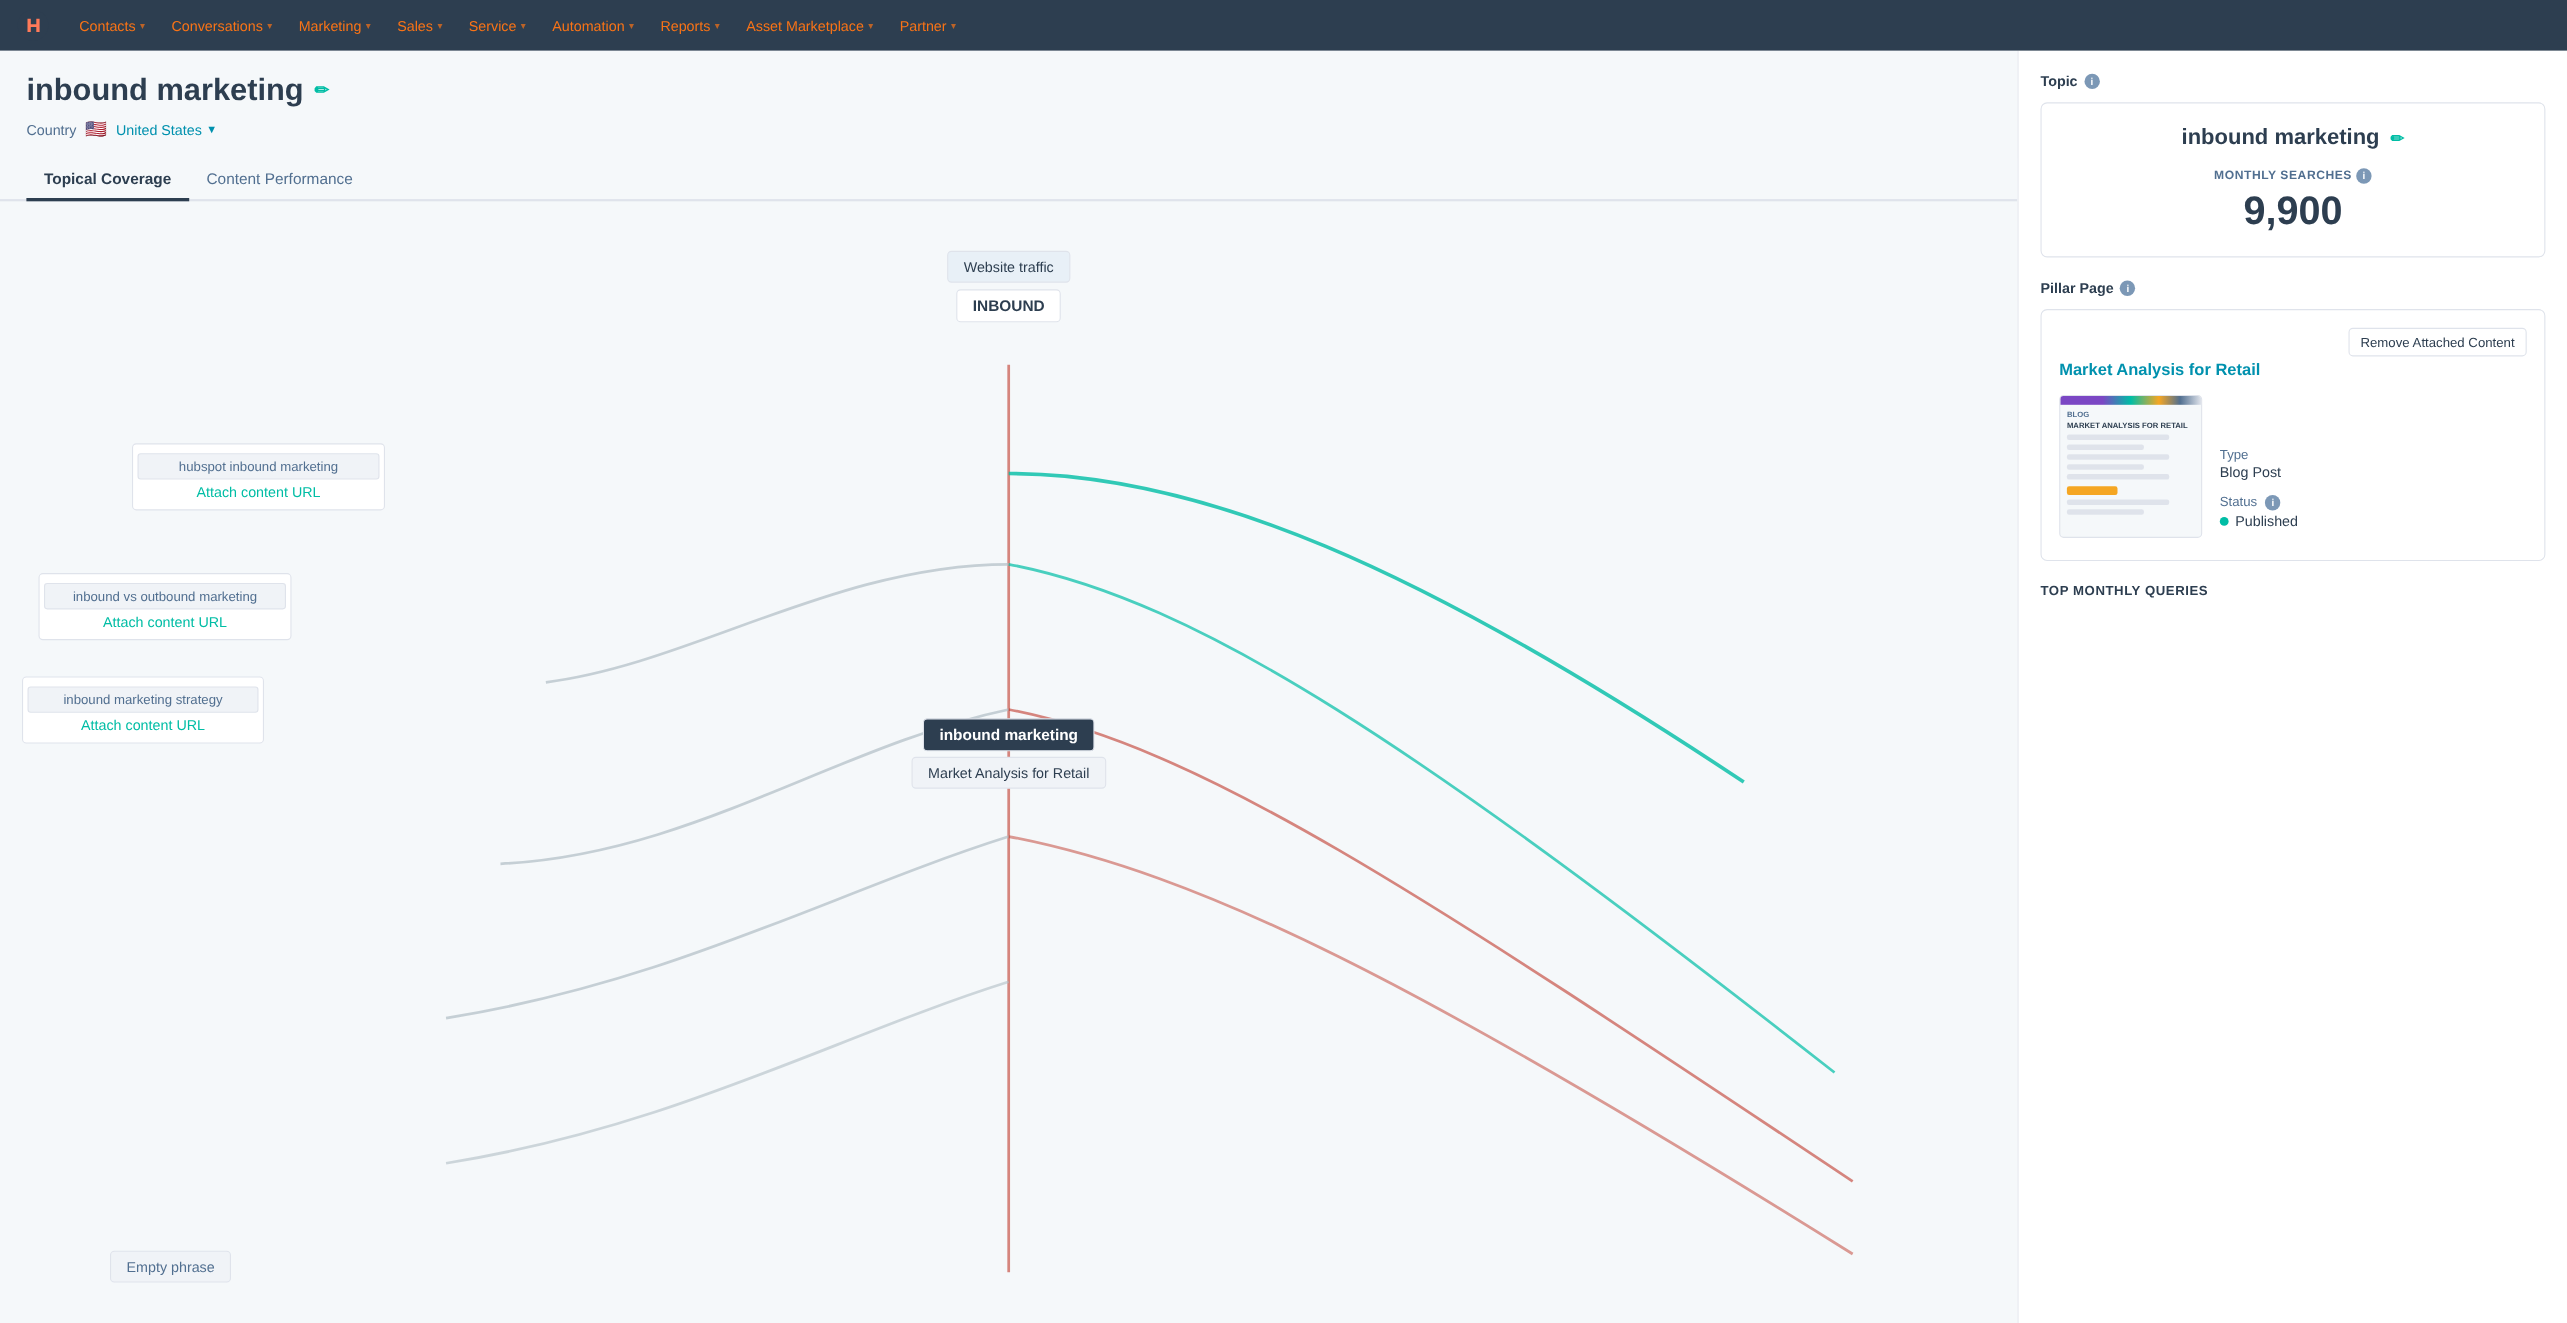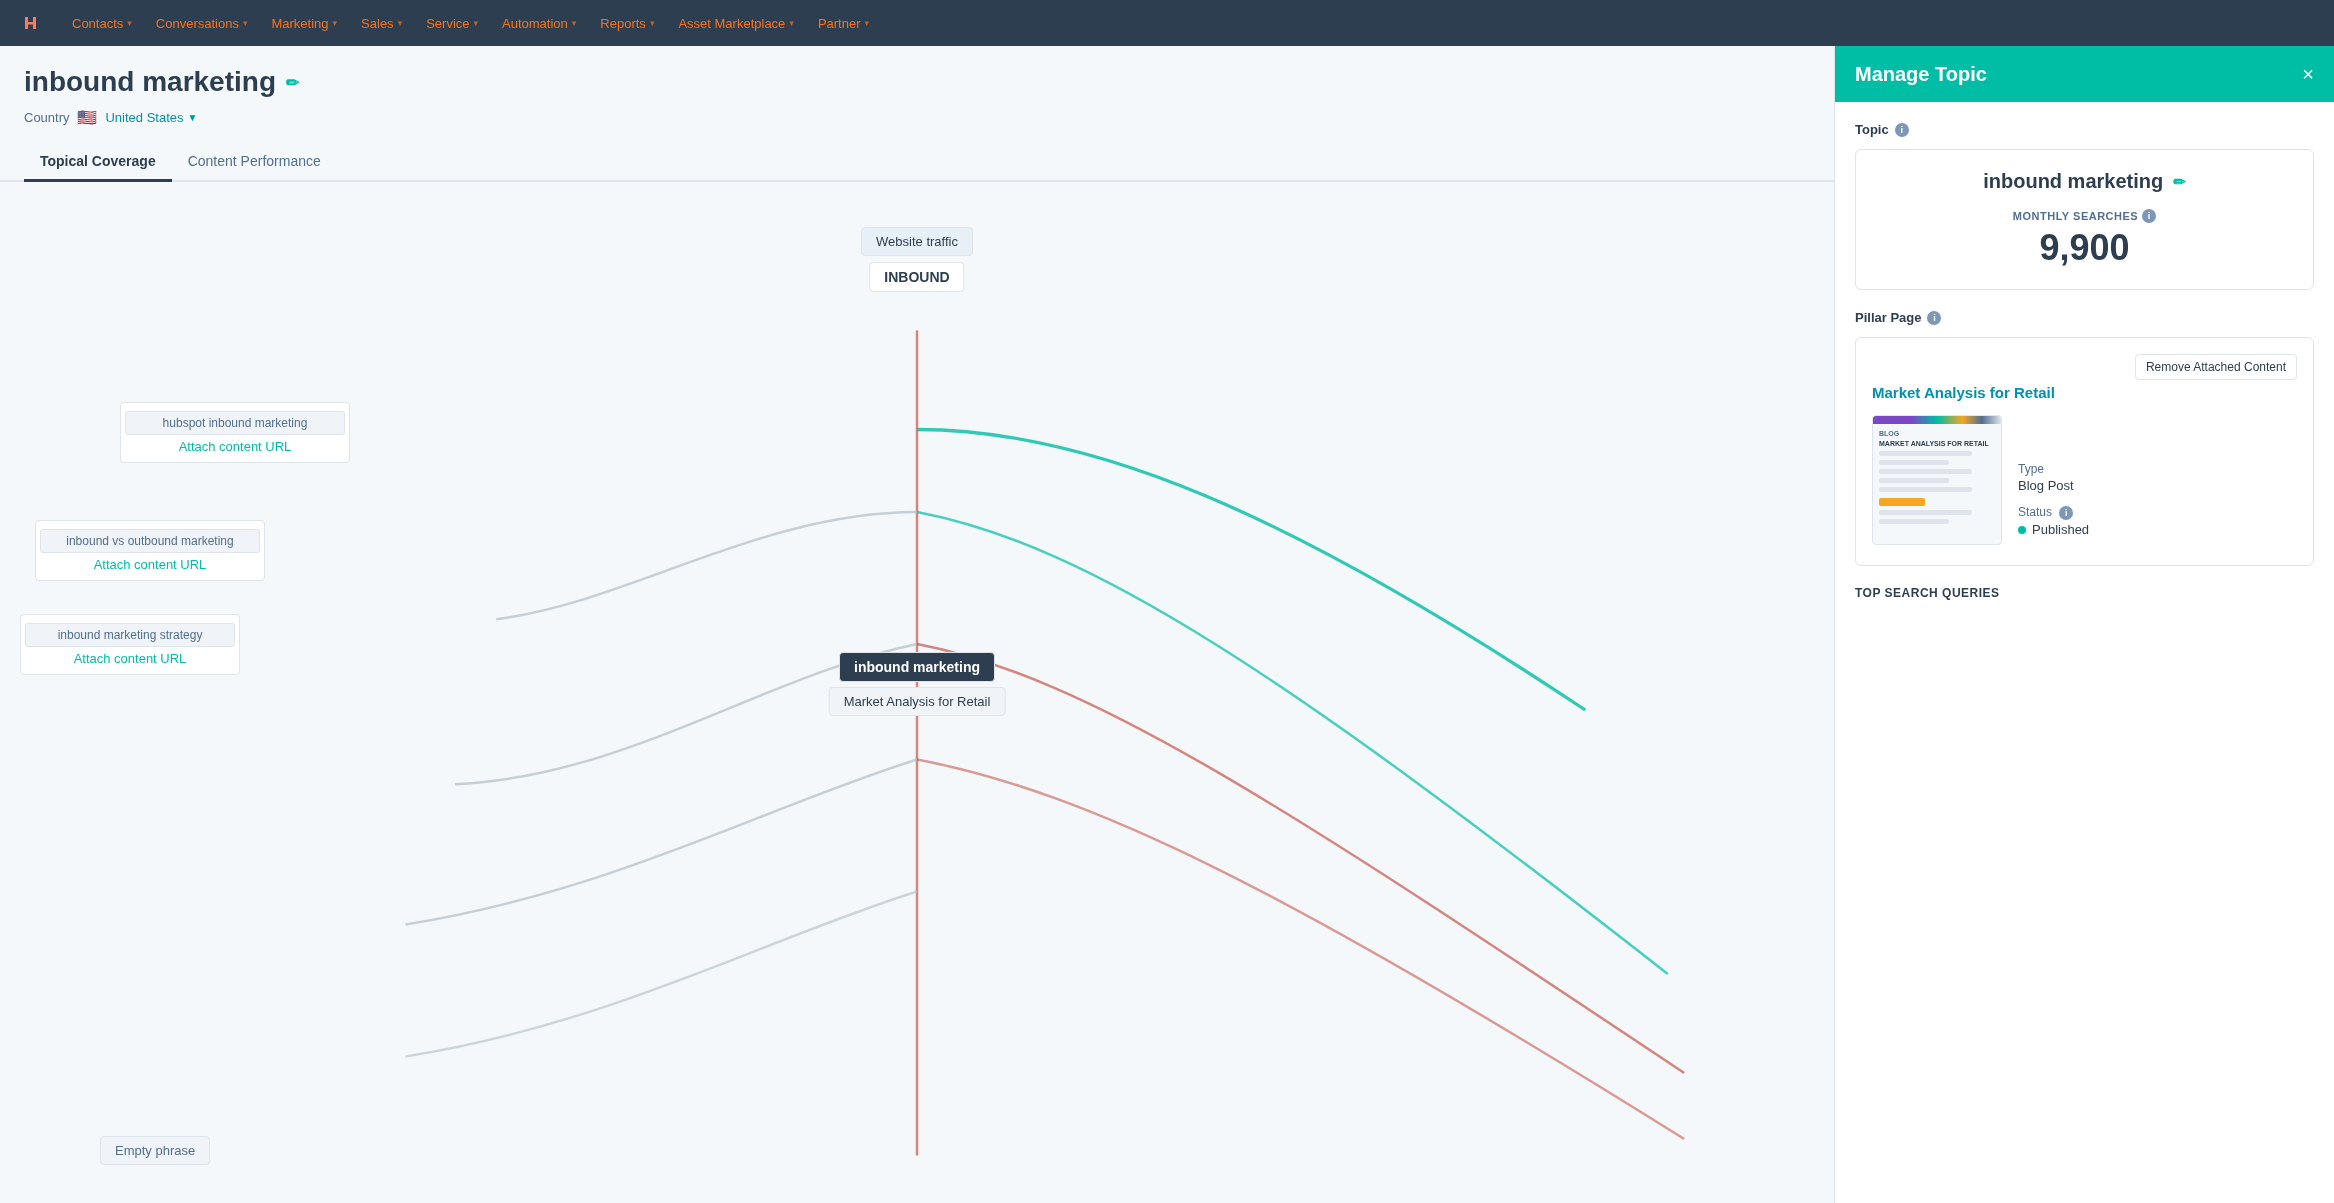--- a/index.html
+++ b/index.html
@@ -330,24 +330,20 @@
       <div class="attach-box" style="top:432px; left:20px; min-width:220px;">
         <div class="subtopic">inbound marketing strategy</div>
         <span class="attach-link">Attach content URL</span>
       </div>
 
       <div class="empty-phrase" style="bottom:40px; left:100px;">Empty phrase</div>
     </div>
   </div>
 
   <div class="right-panel">
-    <div class="panel-header">
-      <span class="panel-title">Manage Topic</span>
-      <button class="close-btn">×</button>
-    </div>
 
     <div class="panel-body">
 
       <div class="section-label">
         <span>Topic</span>
         <span class="info-icon">i</span>
       </div>
 
       <div class="topic-card">
         <div class="topic-name-row">
@@ -400,17 +396,17 @@
               </div>
               <div class="status-row">
                 <div class="status-dot"></div>
                 <div class="meta-value">Published</div>
               </div>
             </div>
           </div>
         </div>
       </div>
 
-      <div class="top-queries-label">TOP SEARCH QUERIES</div>
+      <div class="top-queries-label">TOP MONTHLY QUERIES</div>
 
     </div>
   </div>
 </div>
 
 </body></html>

